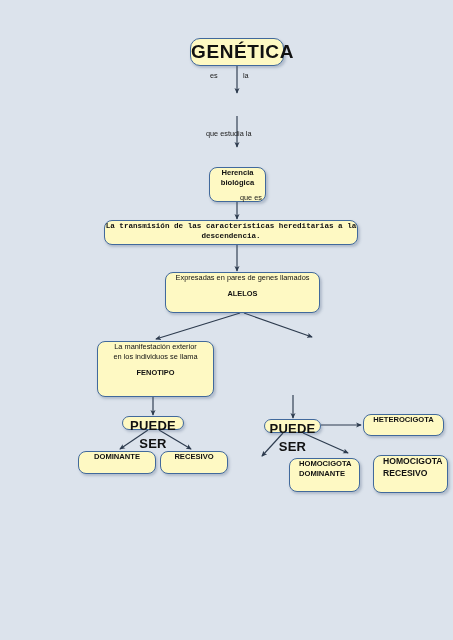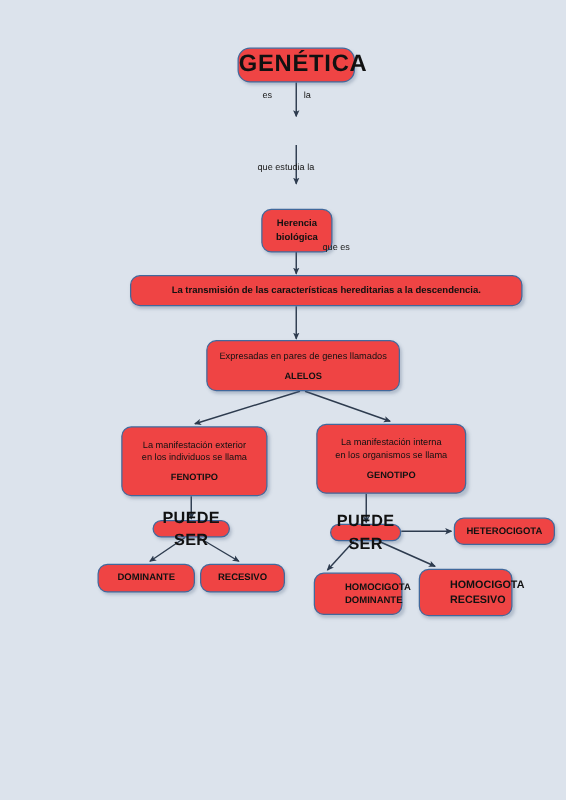--- a/index.html
+++ b/index.html
@@ -21,28 +21,27 @@
   #edges {
     position: absolute;
     left: 0;
     top: 0;
     width: 453px;
     height: 640px;
   }
   .node {
     position: absolute;
     box-sizing: border-box;
-    background: #ef4444;
+    background: #fef9c3;
     border: 1.3px solid #41699c;
     border-radius: 8px;
     box-shadow: 1.5px 2px 2.5px rgba(80,100,130,0.30);
     display: flex;
     flex-direction: column;
     align-items: center;
-    justify-content: center;
     text-align: center;
     color: #111111;
     z-index: 2;
   }
   .node .line {
     display: block;
     width: 100%;
     line-height: 1.35;
   }
   .node.title {
@@ -58,39 +57,40 @@
     font-size: 13px;
     font-weight: bold;
     letter-spacing: 0.25px;
   }
   .node.b8 .line { font-size: 7.6px; font-weight: bold; }
   .node.b9 .line { font-size: 8.6px; font-weight: bold; }
   .node.b7 .line { font-size: 7.4px; }
   .node.leftalign {
     align-items: flex-start;
     text-align: left;
-    padding-left: 24px;
+    padding-left: 9px;
+    margin-left: 38px;
   }
   .node.leftalign .line { text-align: left; }
   .node .strong { font-weight: bold; }
   .node .spacer { height: 6px; }
 
   .edge-label {
     position: absolute;
     font-size: 7.3px;
     color: #1a1a1a;
     white-space: nowrap;
     z-index: 3;
   }
 
   
   #n-genetica      { left: 190px; top: 38px;  width: 94px;  height: 28px; }
   #n-rama          { left: 191px; top: 94px;  width: 92px;  height: 22px; }
   #n-herencia      { left: 209px; top: 148px; width: 57px;  height: 35px; margin-top: 19px; }
-  #n-transmision   { left: 104px; top: 220px; width: 314px; height: 25px; }
+  #n-transmision   { left: 104px; top: 220px; width: 254px; height: 25px; font-family: Liberation Mono, monospace; }
   #n-alelos        { left: 165px; top: 272px; width: 155px; height: 41px; }
   #n-fenotipo      { left: 97px;  top: 341px; width: 117px; height: 56px; }
   #n-genotipo      { left: 253px; top: 339px; width: 120px; height: 56px; }
   #n-puedeser-l    { left: 122px; top: 416px; width: 62px;  height: 14px; }
   #n-puedeser-r    { left: 264px; top: 419px; width: 57px;  height: 14px; }
   #n-dominante     { left: 78px;  top: 451px; width: 78px;  height: 23px; }
   #n-recesivo      { left: 160px; top: 451px; width: 68px;  height: 23px; }
   #n-heterocigota  { left: 363px; top: 414px; width: 81px;  height: 22px; }
   #n-homo-dom      { left: 251px; top: 458px; width: 71px;  height: 34px; }
   #n-homo-rec      { left: 335px; top: 455px; width: 75px;  height: 38px; }
@@ -156,26 +156,20 @@
     <span class="line strong">ALELOS</span>
   </div>
 
   <div class="node b7" id="n-fenotipo">
     <span class="line">La manifestación exterior</span>
     <span class="line">en los individuos se llama</span>
     <span class="spacer"></span>
     <span class="line strong">FENOTIPO</span>
   </div>
 
-  <div class="node b7" id="n-genotipo">
-    <span class="line">La manifestación interna</span>
-    <span class="line">en los organismos se llama</span>
-    <span class="spacer"></span>
-    <span class="line strong">GENOTIPO</span>
-  </div>
 
   <div class="node small" id="n-puedeser-l">
     <span class="line">PUEDE SER</span>
   </div>
 
   <div class="node small" id="n-puedeser-r">
     <span class="line">PUEDE SER</span>
   </div>
 
   <div class="node b8" id="n-dominante">
@@ -196,15 +190,15 @@
   </div>
 
   <div class="node b9 leftalign" id="n-homo-rec">
     <span class="line">HOMOCIGOTA</span>
     <span class="line">RECESIVO</span>
   </div>
 
   <span class="edge-label" style="left:210px; top:71px;">es</span>
   <span class="edge-label" style="left:243px; top:71px;">la</span>
   <span class="edge-label" style="left:206px; top:129px;">que estudia la</span>
-  <span class="edge-label" style="left:230px; top:193px;padding-left:28px;">que es</span>
+  <span class="edge-label" style="left:212px; top:193px;padding-left:28px;">que es</span>
 
 </div>
 
 </body></html>

